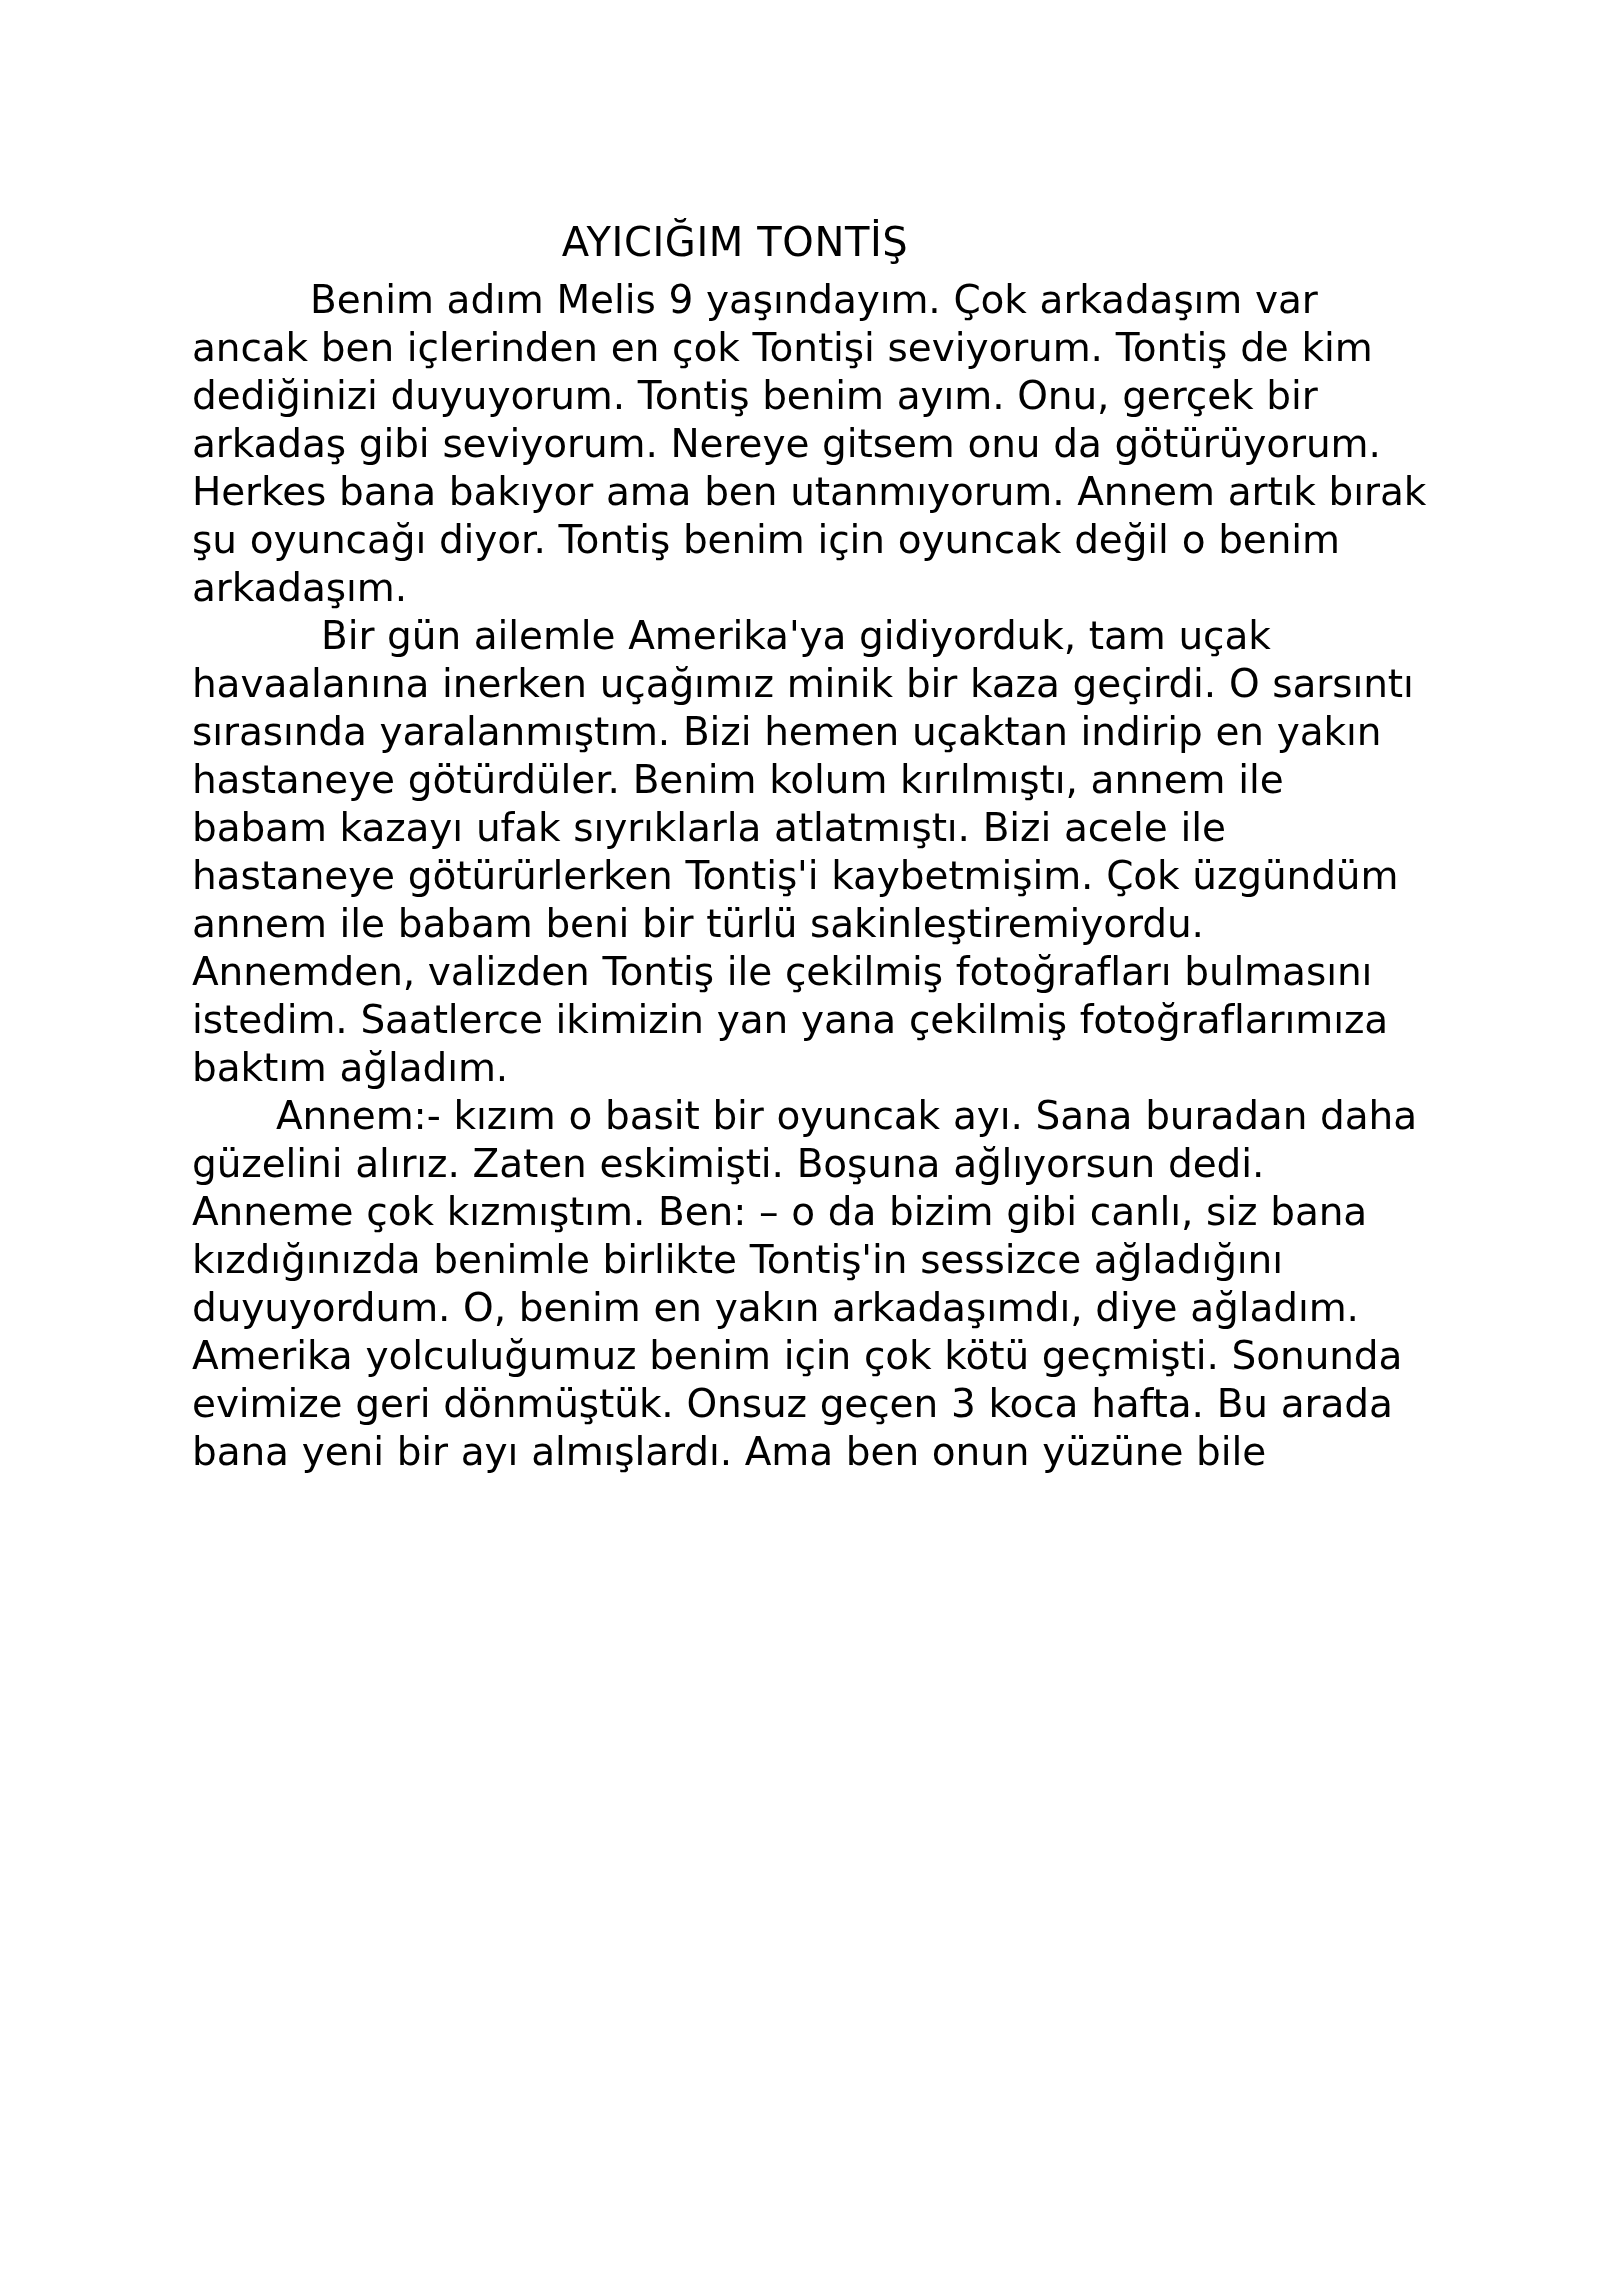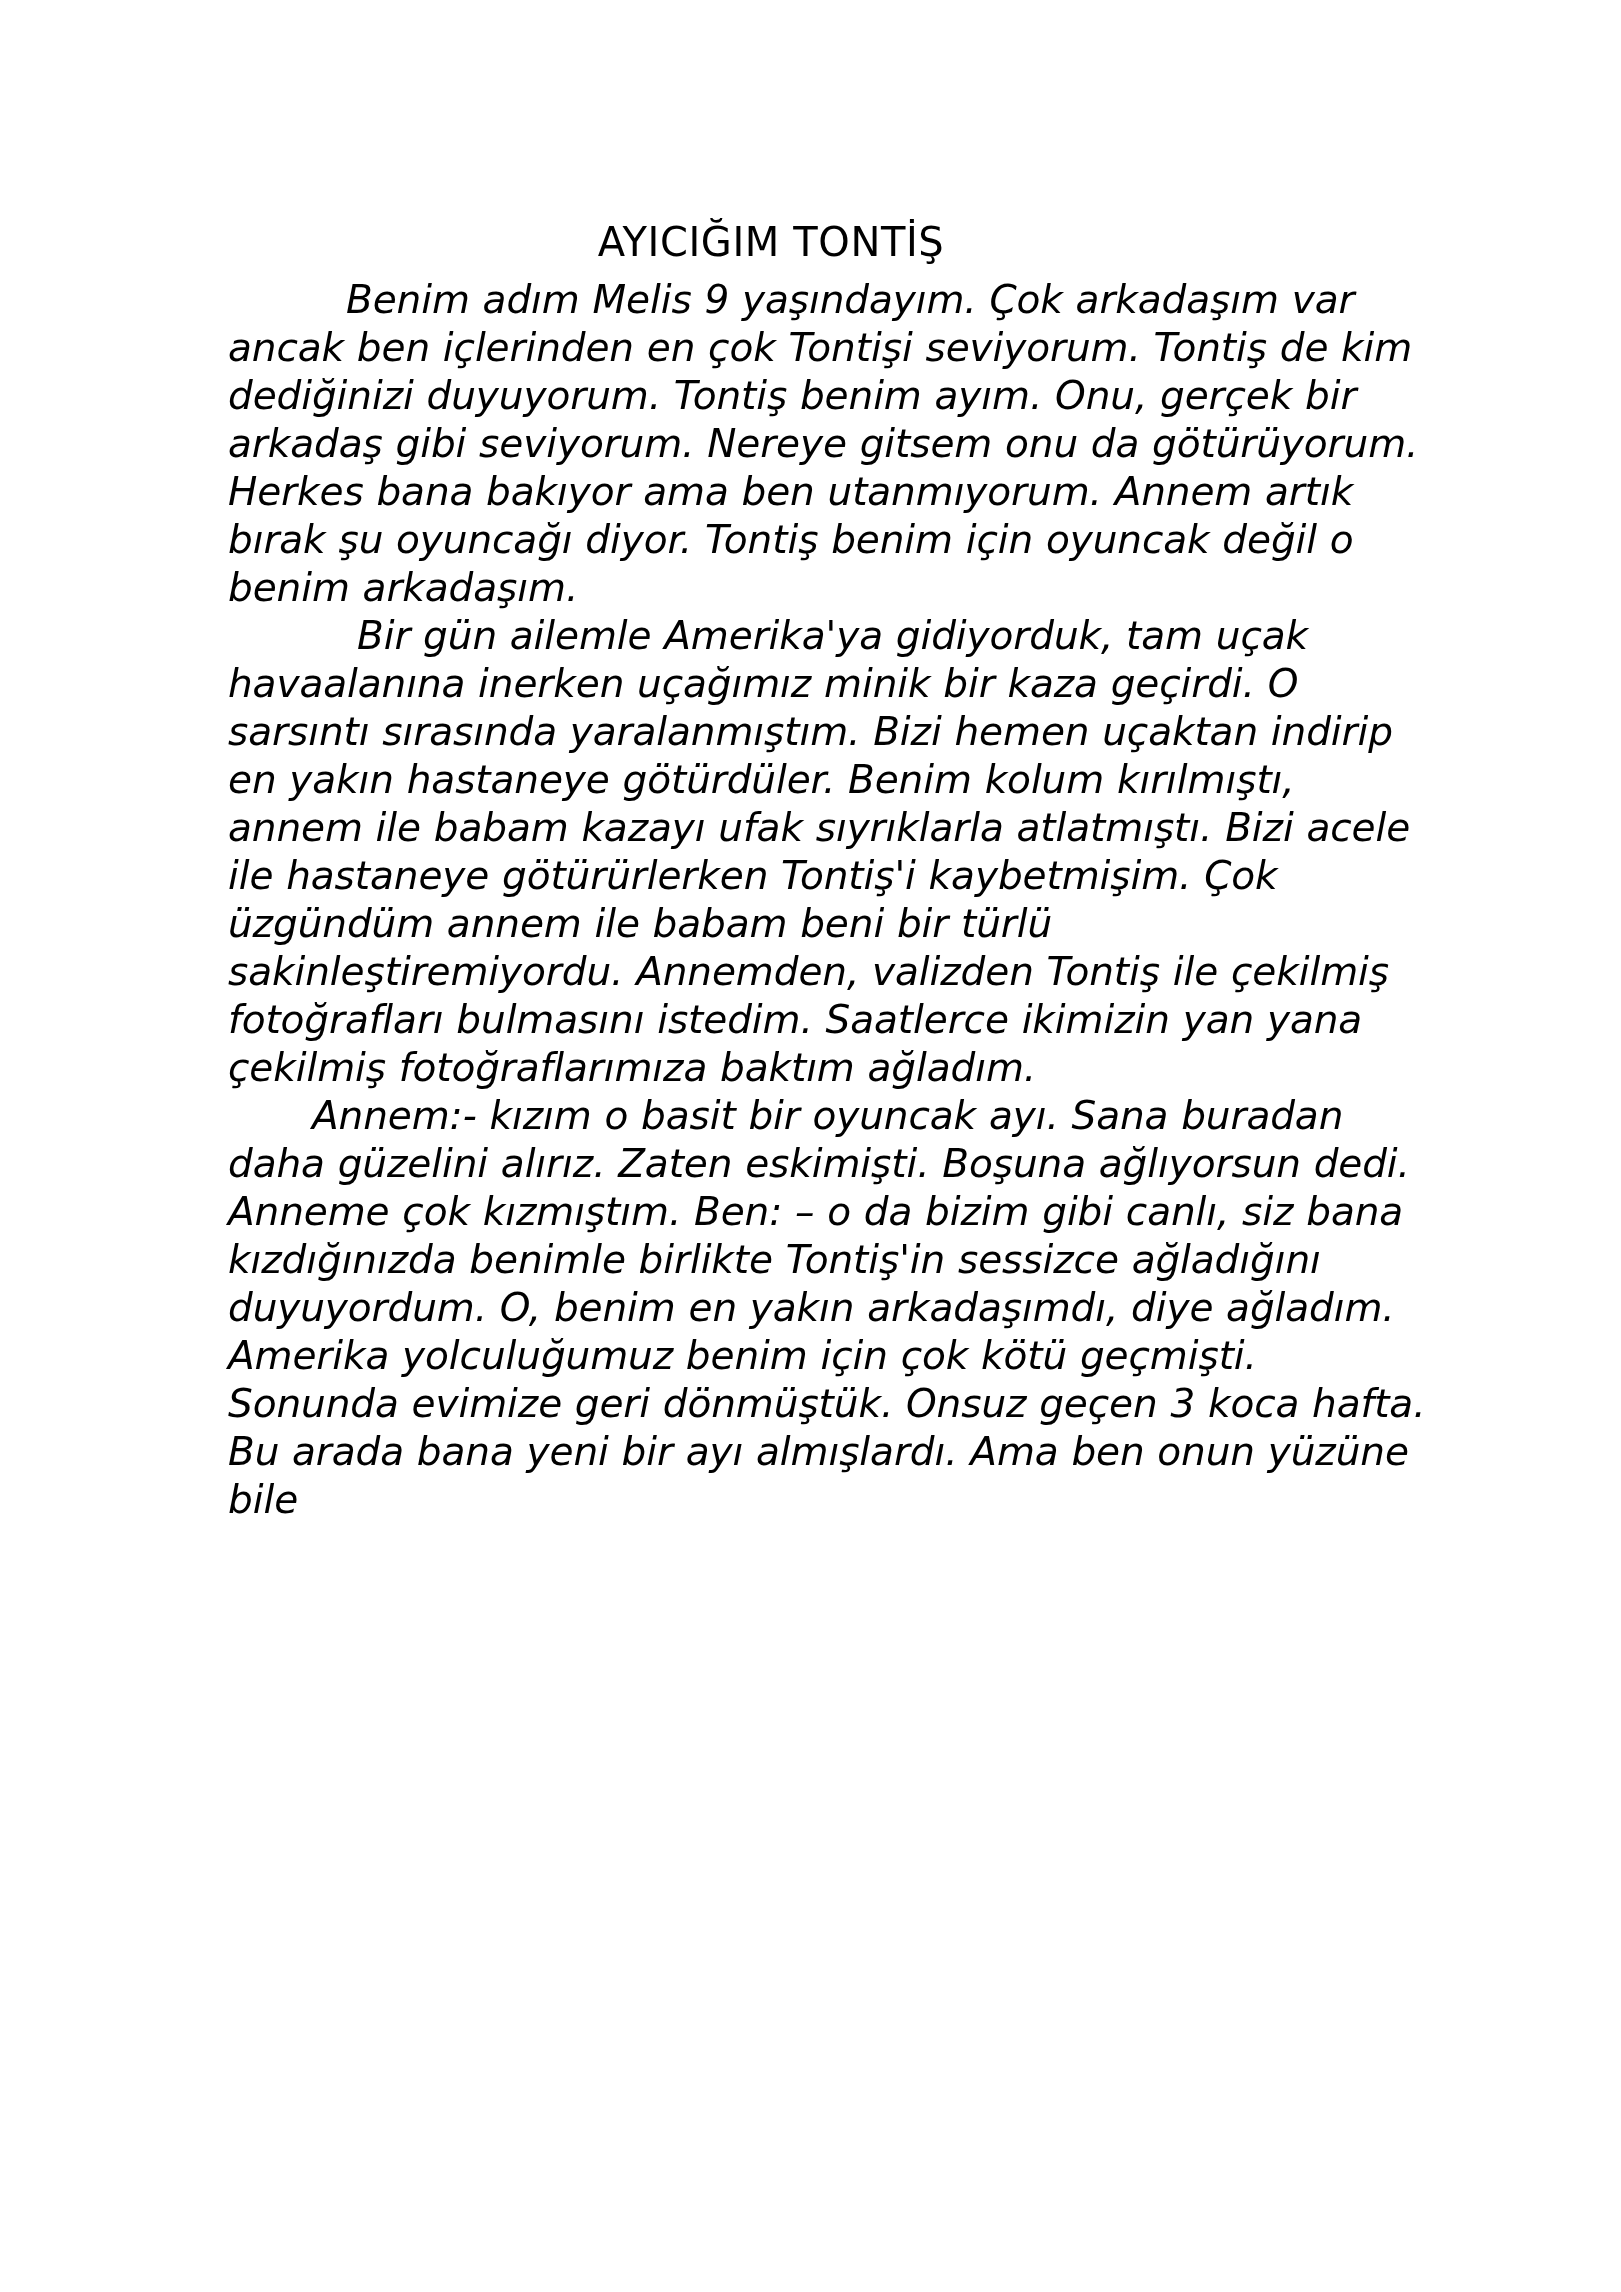--- a/index.html
+++ b/index.html
@@ -45,35 +45,33 @@
 
   .para {
     margin: 0 0 0 0;
     font-size: 39px;
     line-height: 48px;
     font-weight: 400;
     text-align: left;
     letter-spacing: -0.1px;
     word-spacing: 0.5px;
     color: #000000;
-    font-style: italic;
     -webkit-font-smoothing: antialiased;
   }
 
   .para + .para {
   }
 
   .para-1 { text-indent: 118px; }
   .para-2 { text-indent: 129px; }
   .para-3 { text-indent: 84px;  }
 
   
   .para, .doc-title {
     transform-origin: left top;
-    padding-left: 36px;
   }
 </style>
 </head>
 <body>
 
 <div class="page">
 
   <h1 class="doc-title">AYICIĞIM TONTİŞ</h1>
 
   <div class="body-text">

